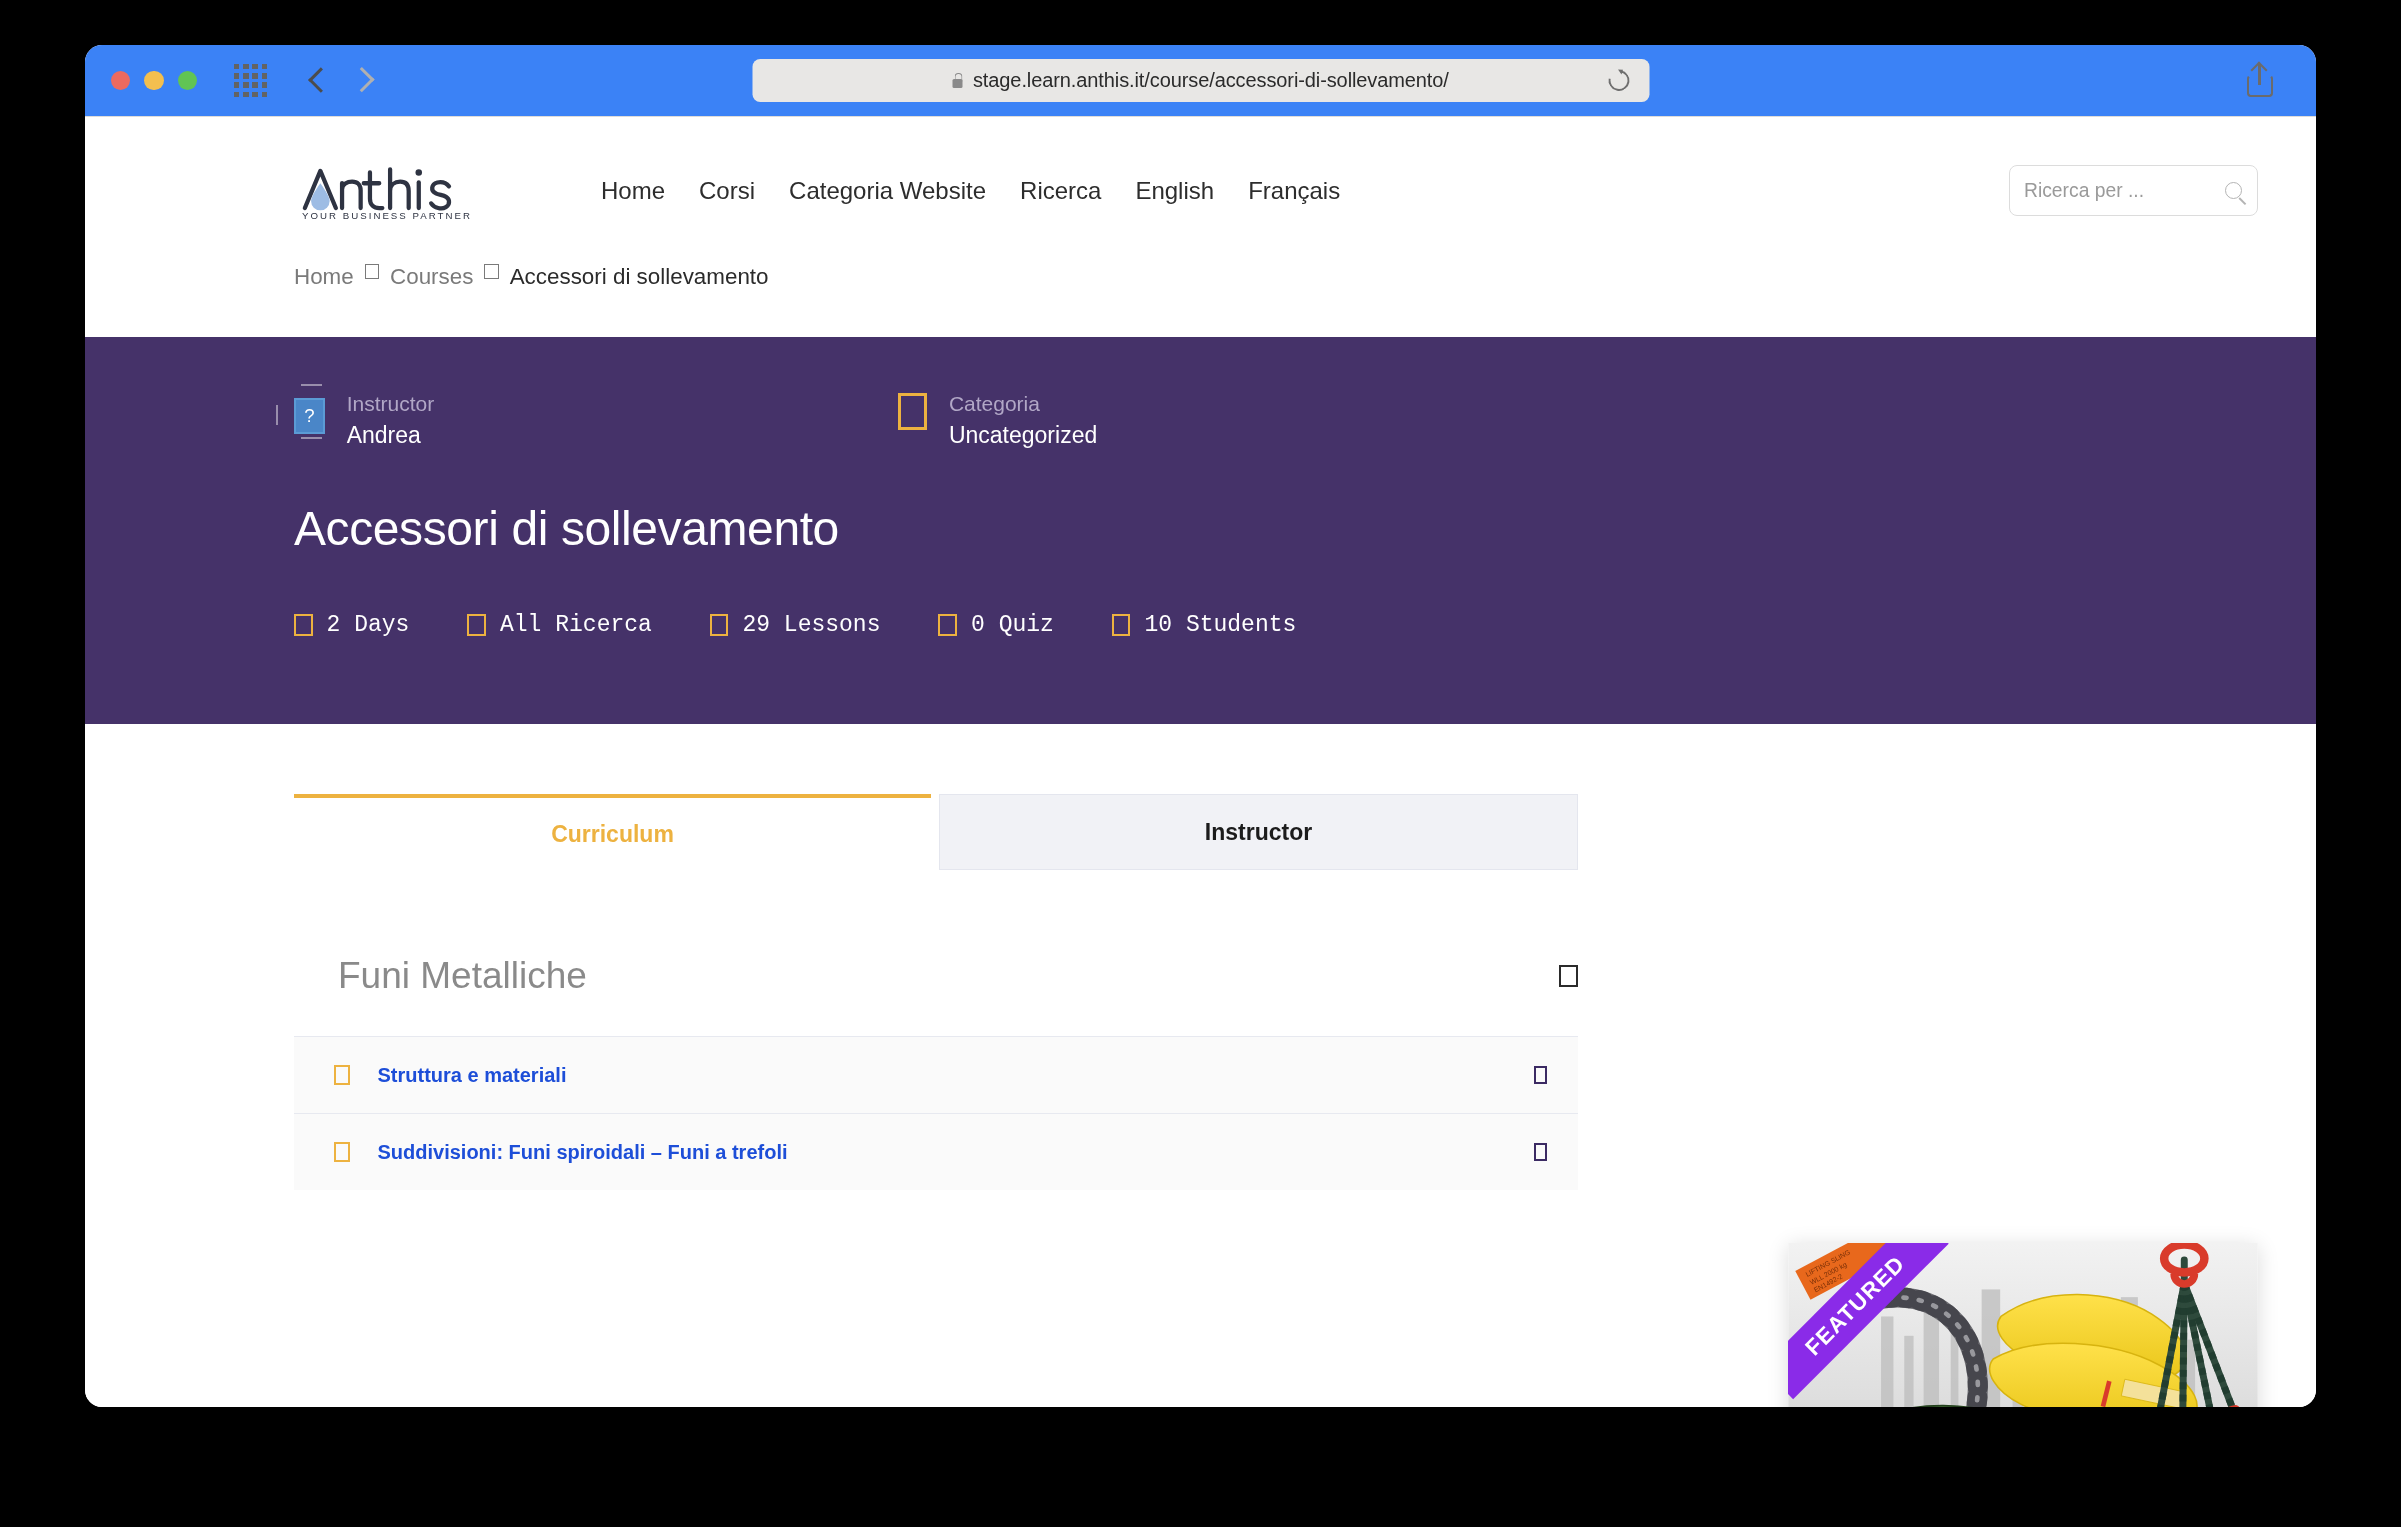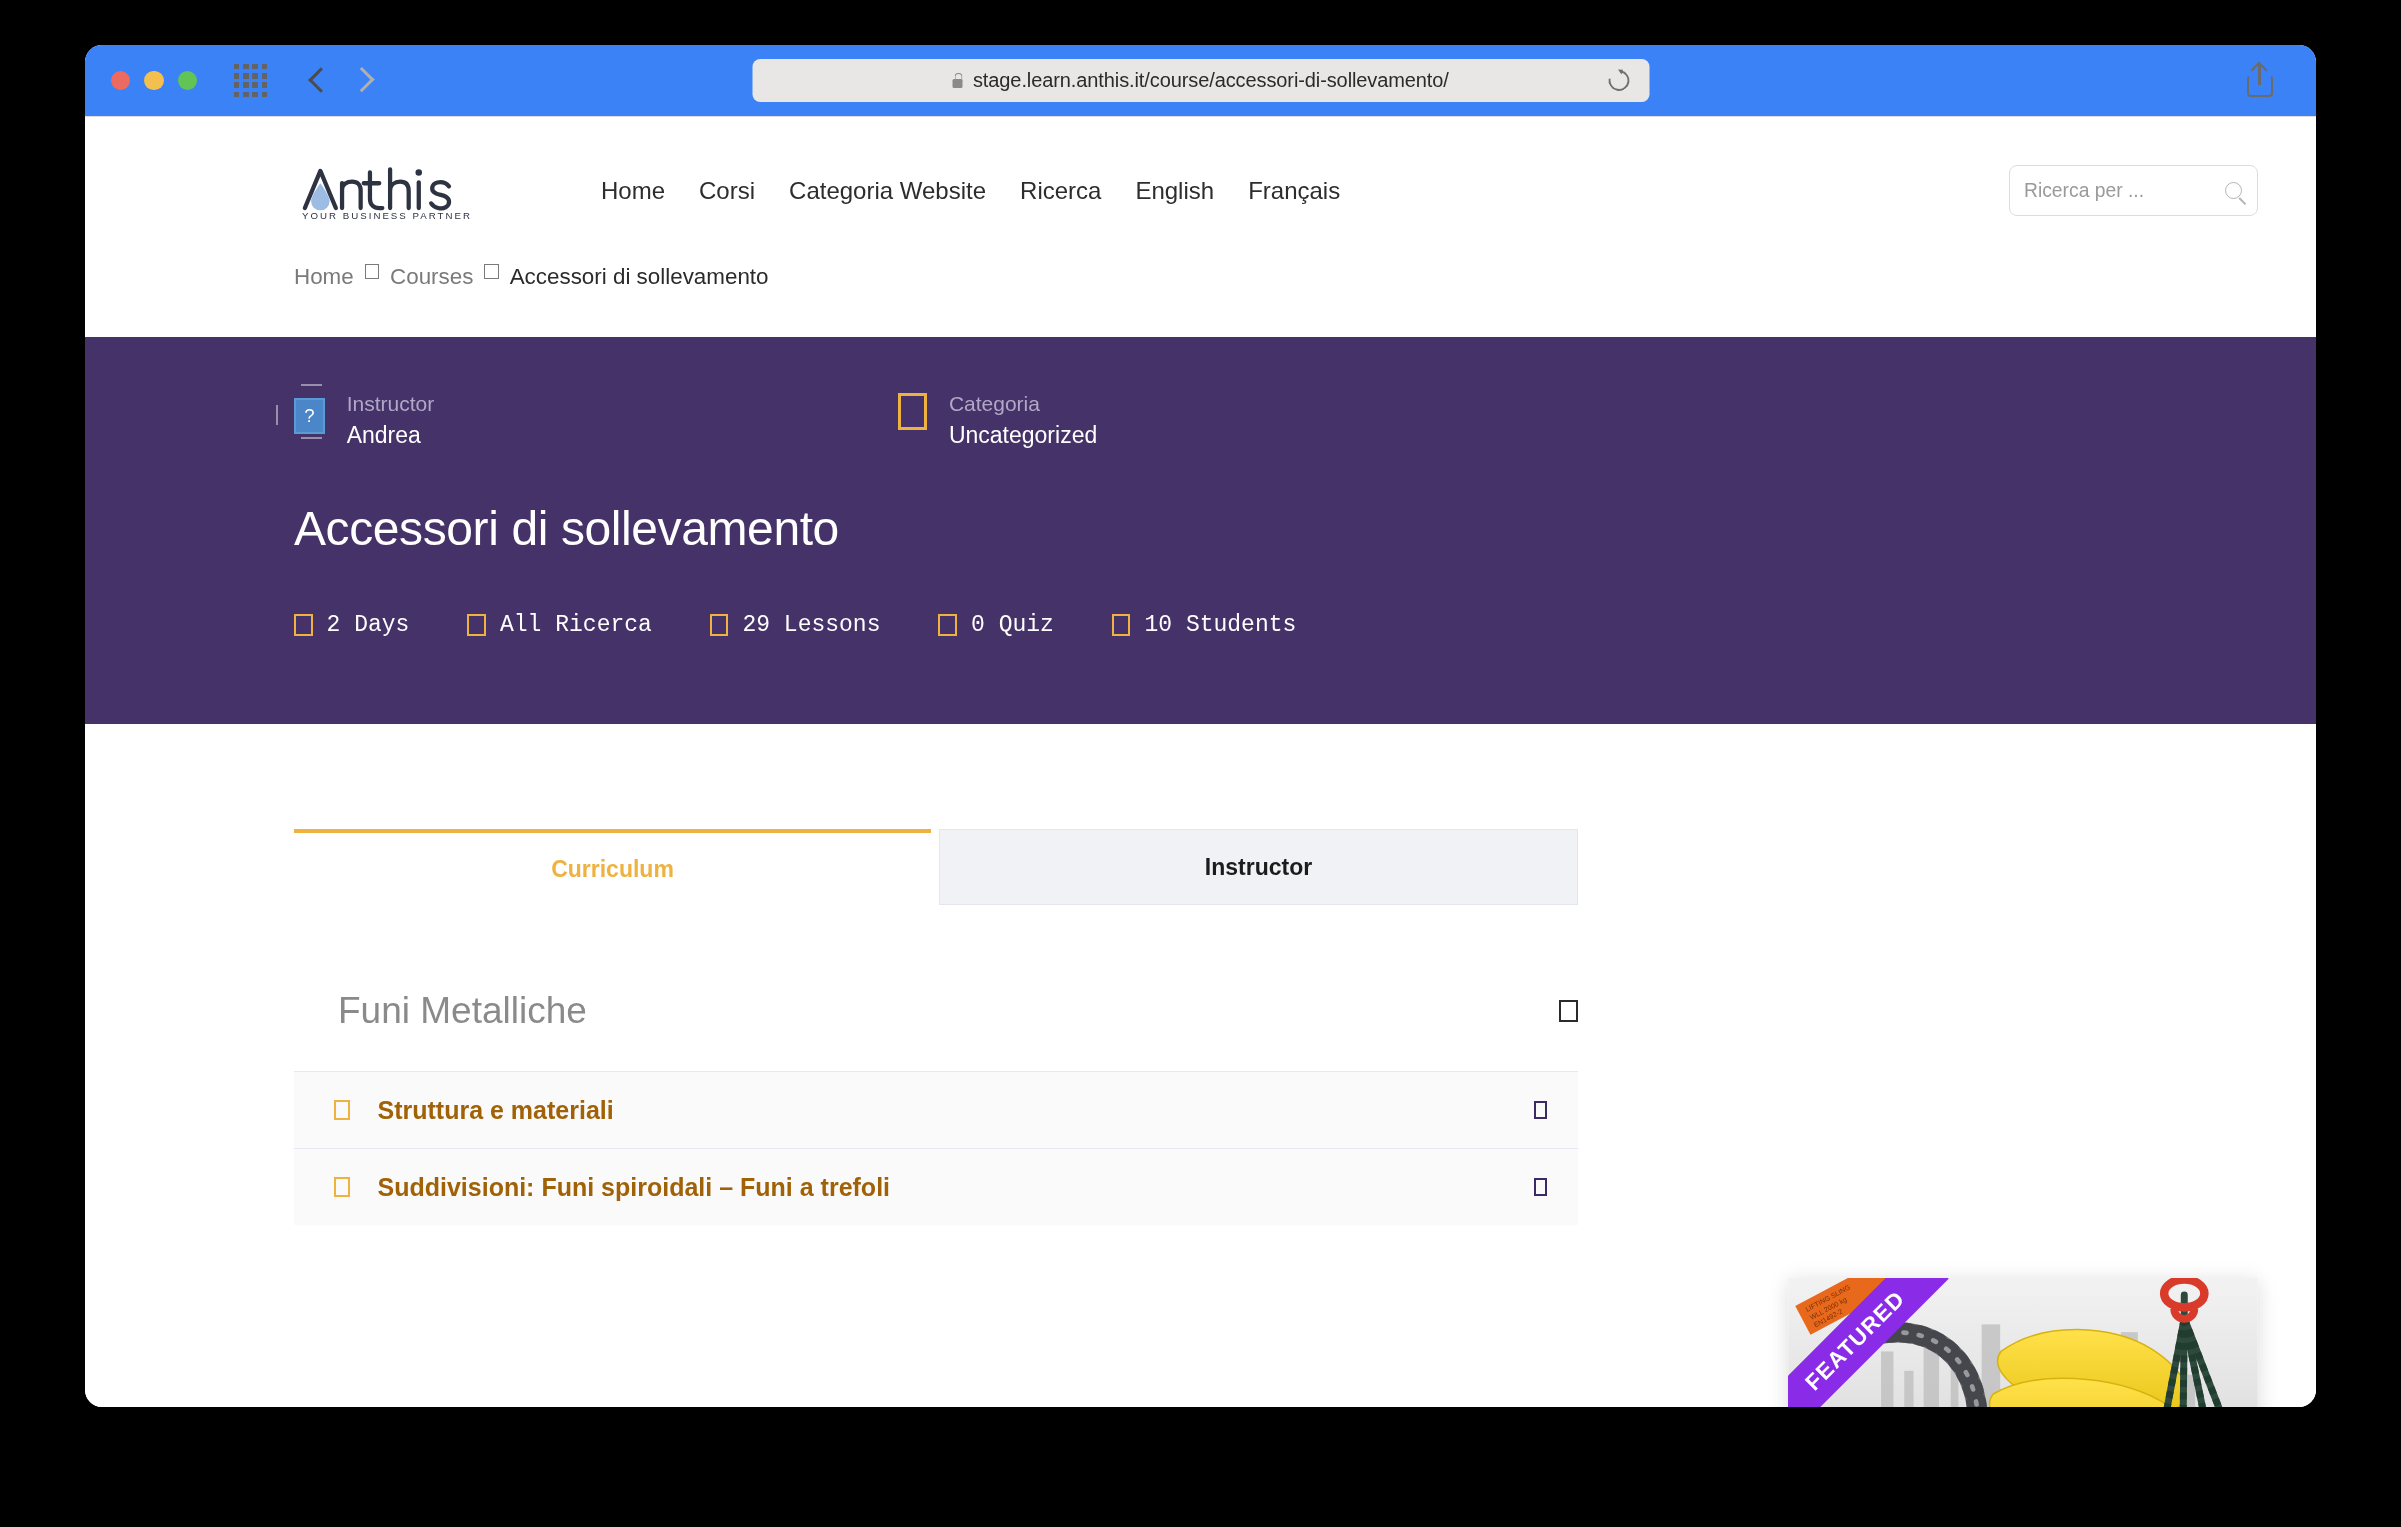--- a/index.html
+++ b/index.html
@@ -148,21 +148,21 @@
   }
 
   .hero-stats { display:flex; margin-top:56px; gap:12px;font-family:Liberation Mono, monospace; }
   .stat { display:flex; align-items:center; gap:14px; margin-right:46px; }
   .stat .s-tofu { width:18.6px; height:21.7px; border:2.3px solid #edb240; flex:0 0 auto; }
   .stat span.txt { font-size:23px; color:#ffffff; }
 
   
   .content { background:#fff; padding:0 58px 0 209px; position:relative; }
 
-  .tabs { display:flex; margin-top:105px; width:1284px;gap:8px; }
+  .tabs { display:flex; margin-top:70px; width:1284px;gap:8px; }
   .tab {
     flex:1; height:76px;
     display:flex; align-items:center; justify-content:center;
     font-size:23px; font-weight:bold; cursor:pointer;
   }
   .tab.active { background:#fff; color:#edb240; border-top:4.6px solid #edb240; }
   .tab.inactive { background:#f1f2f6; color:#1c1c1c; border:0.8px solid #e4e6ee; border-bottom:0.8px solid #e4e6ee; }
 
   .section-head {
     display:flex; align-items:center; justify-content:space-between;
@@ -172,21 +172,21 @@
   .section-tofu { width:18.6px; height:21.7px; border:2.3px solid #2b2b2b; }
 
   .lesson-list { width:1284px; margin-top:25px; }
   .lesson-row {
     background:#fafafa; border-top:0.8px solid #e7e9f0;
     height:77px; display:flex; align-items:center;
     padding:0 31px 0 40px; justify-content:space-between;
   }
   .lesson-left { display:flex; align-items:center; gap:28px; }
   .lesson-tofu { width:15.5px; height:20px; border:2.3px solid #edb240; flex:0 0 auto; }
-  .lesson-title { font-size:25px; font-weight:bold; color:#a16207; }
+  .lesson-title { font-size:20px; font-weight:bold; color:#1d4ed8; }
   .lesson-tofu-right { width:13px; height:18.6px; border:2.3px solid #3b2a63; flex:0 0 auto; }
 
   
   .course-card {
     position:absolute;
     right:58px; top:449px;
     width:470px;
     background:#fff;
     box-shadow:0 3.1px 20px rgba(0,0,0,.14);
     z-index:5;

